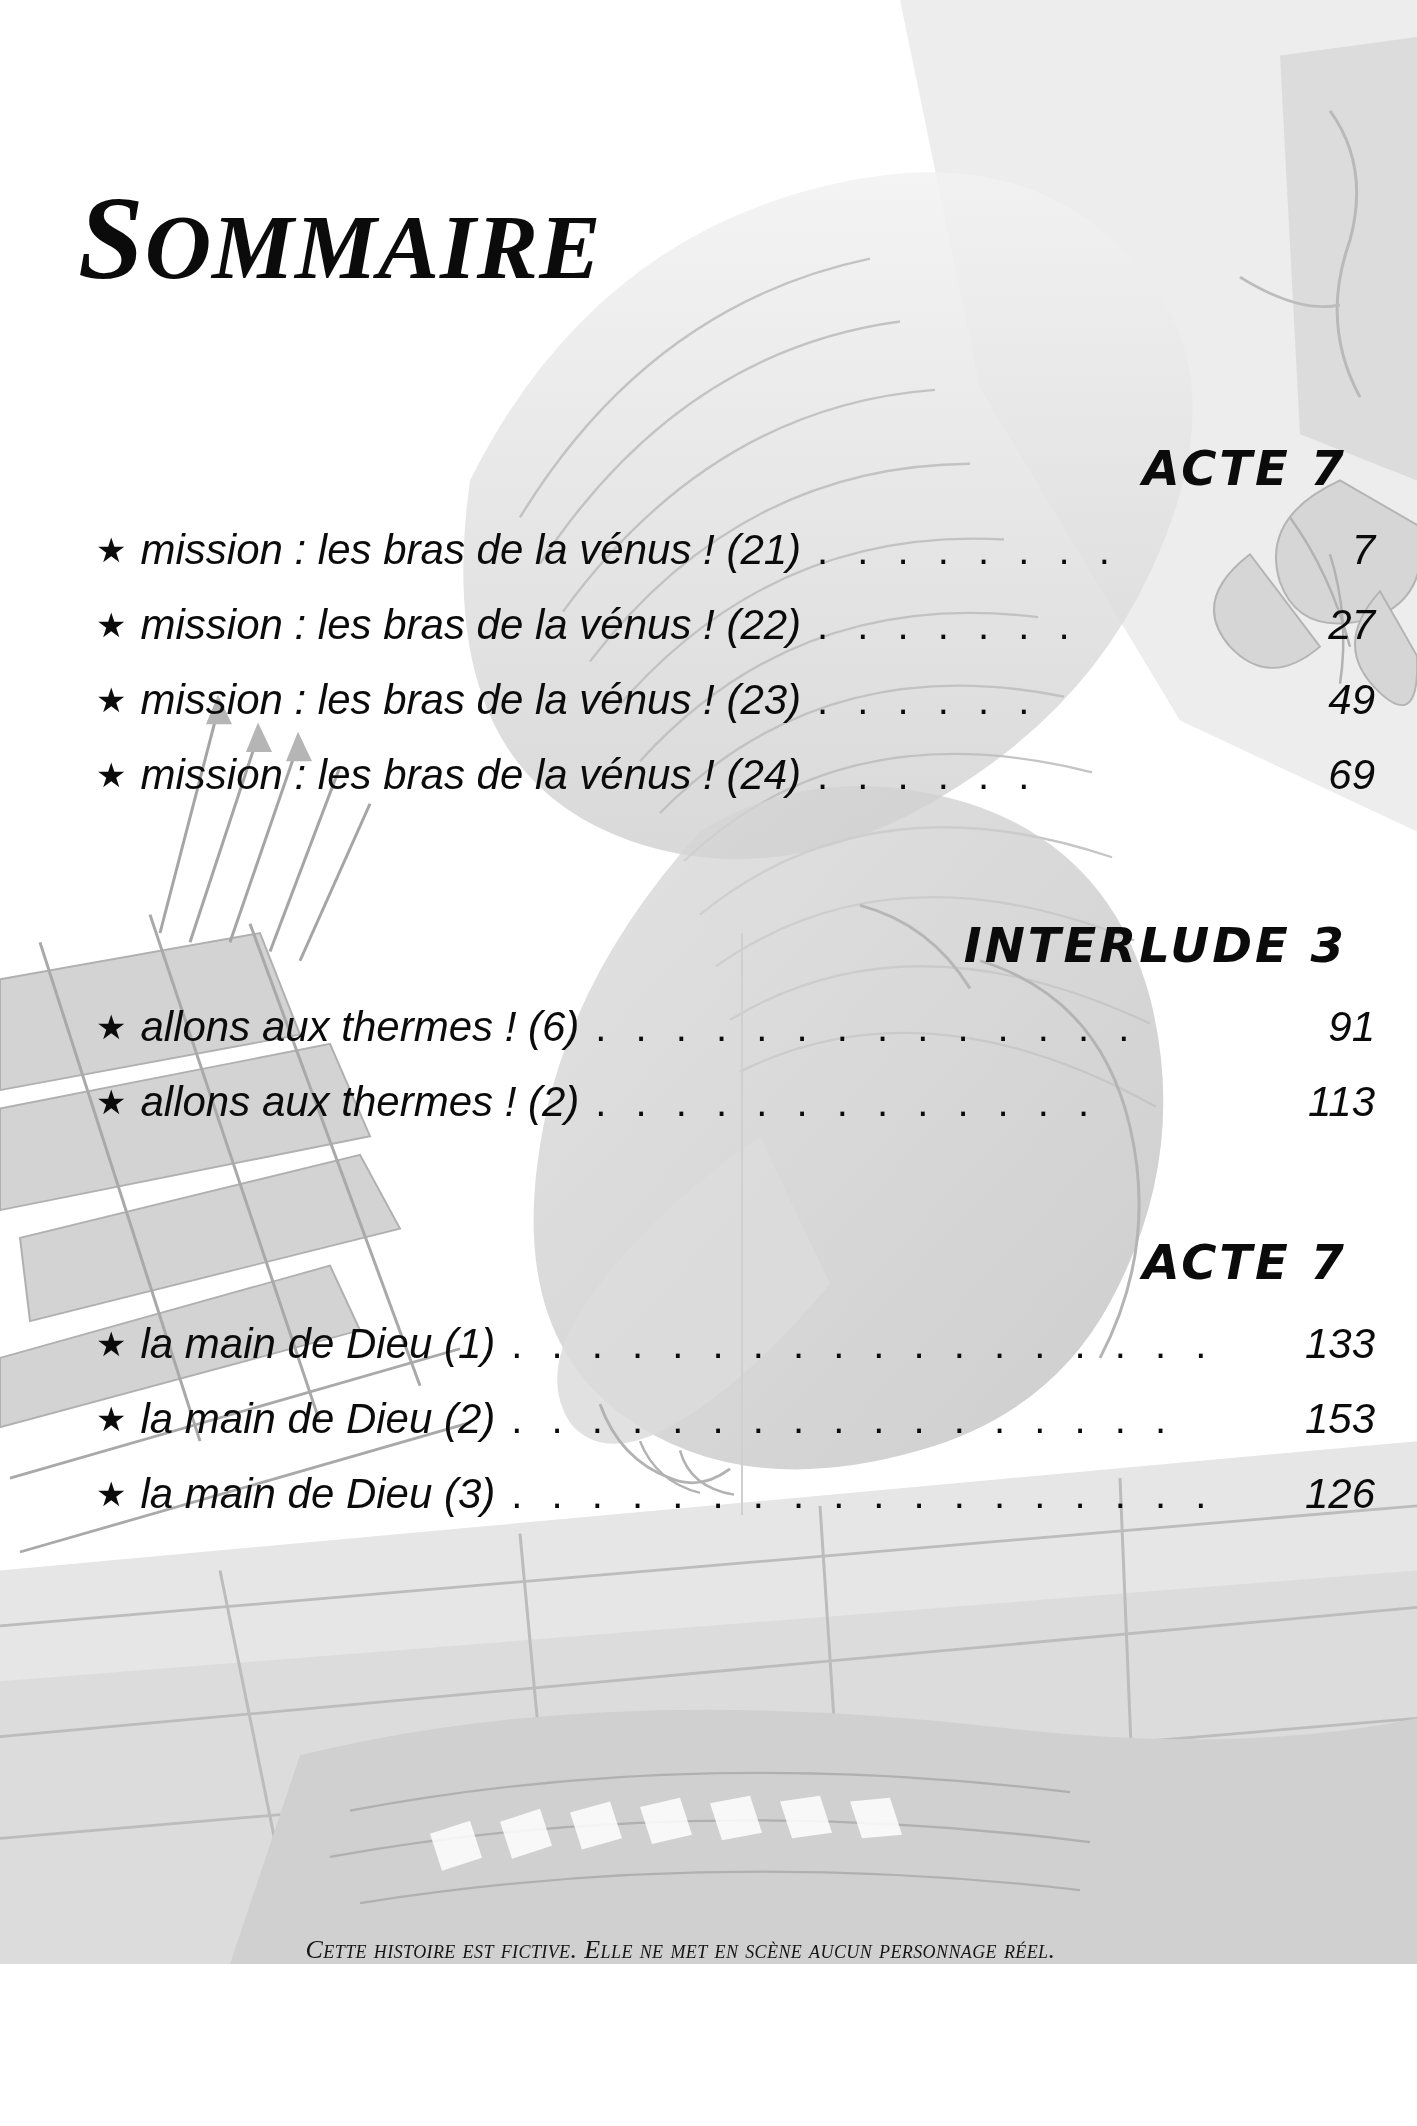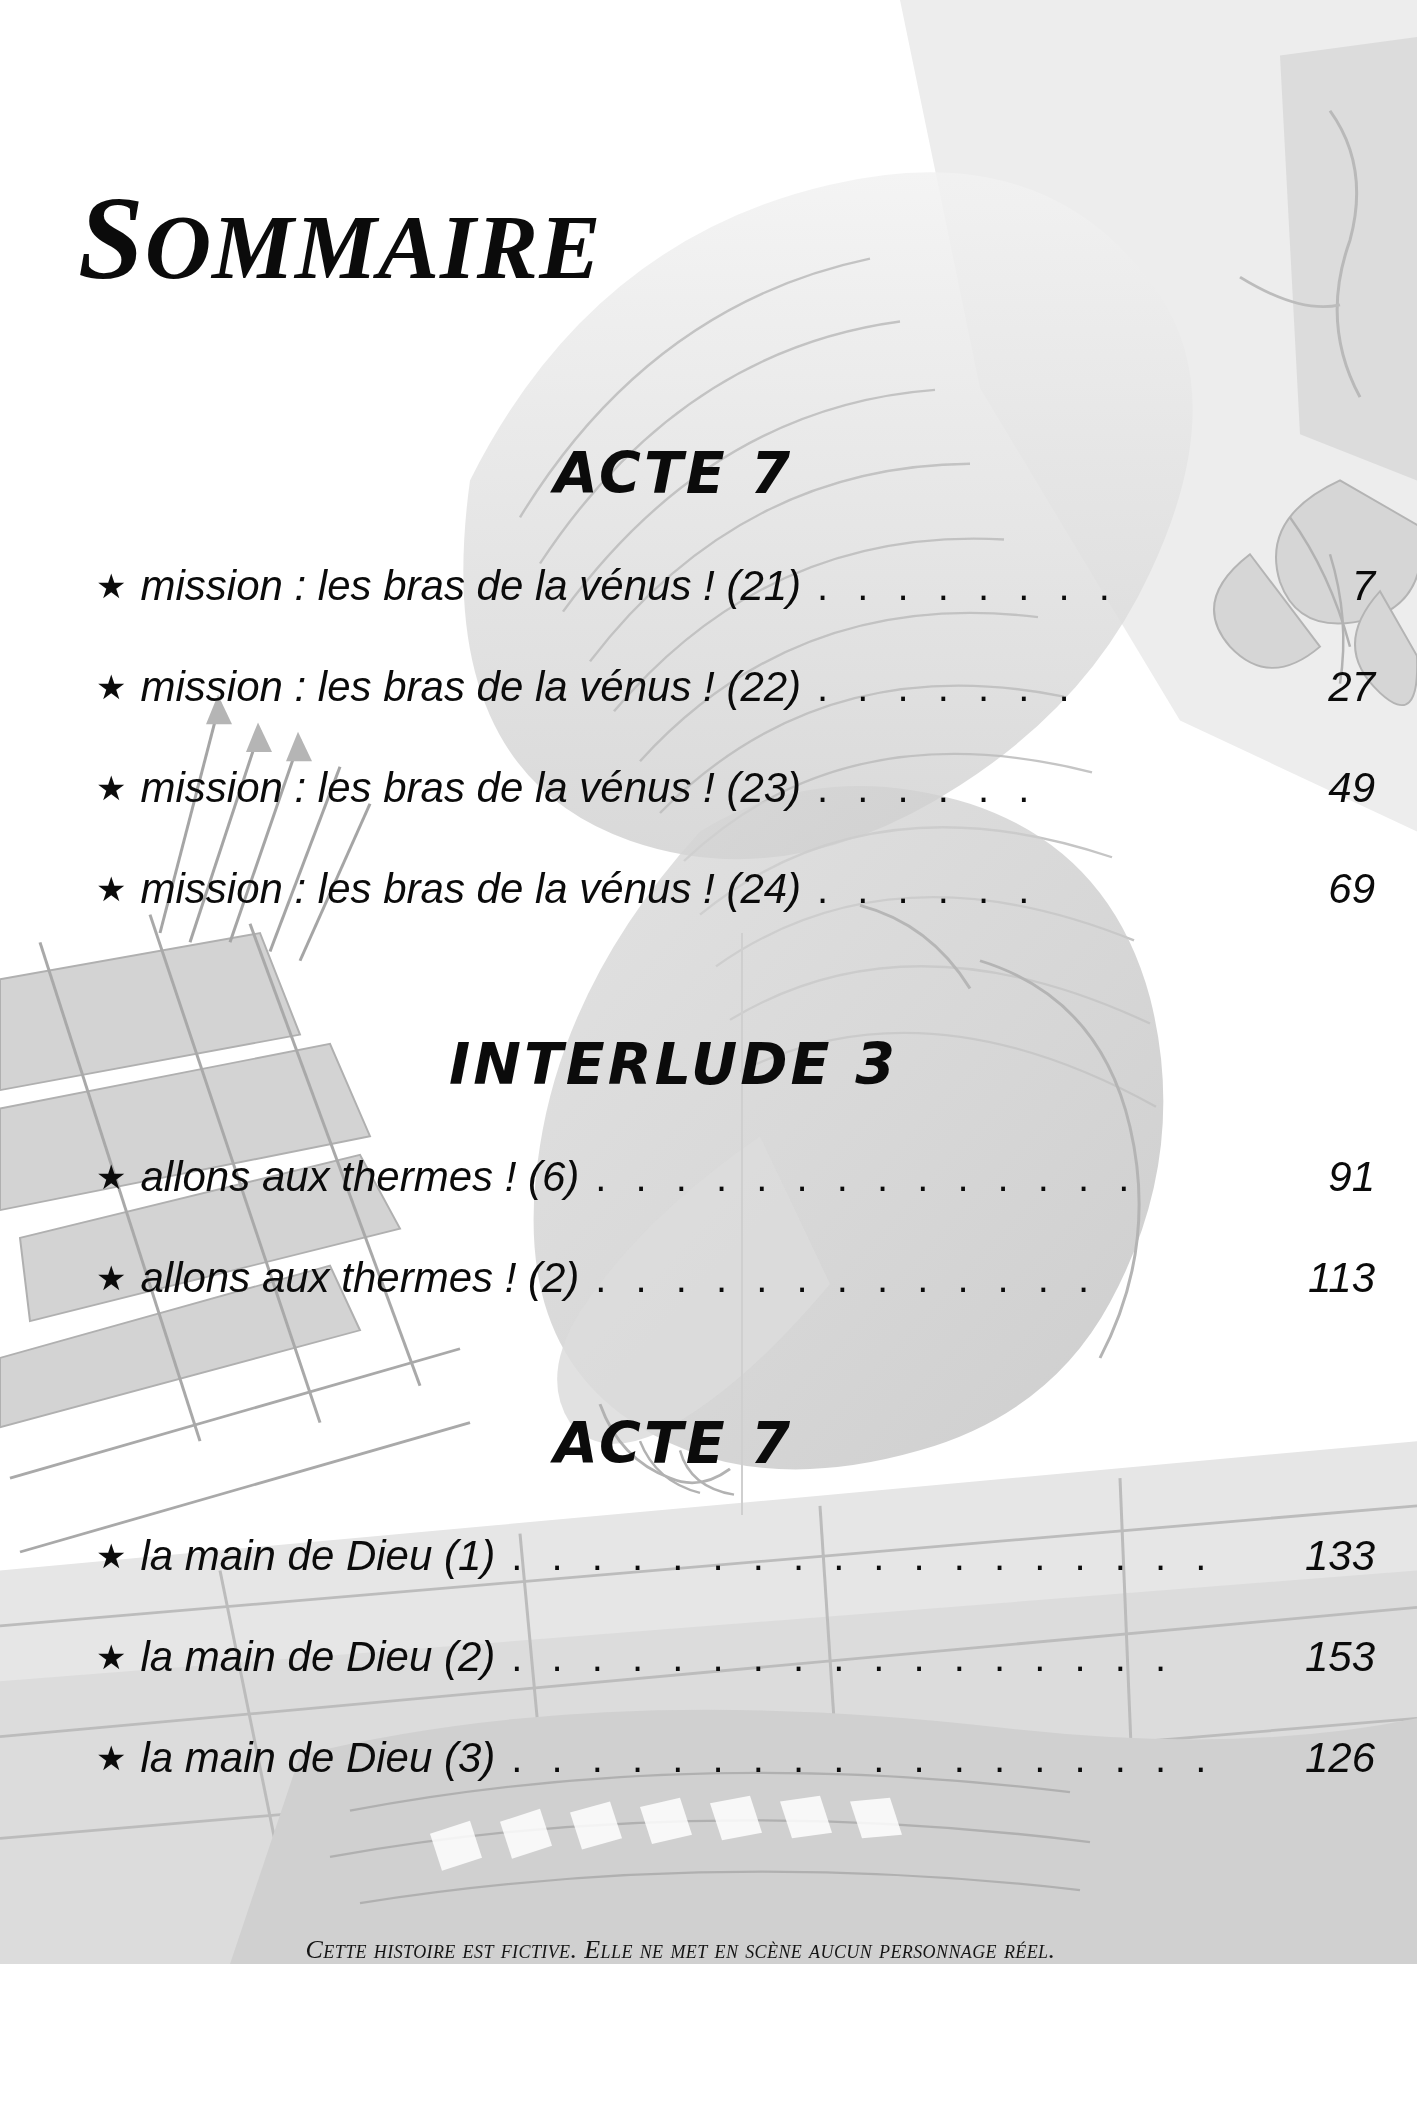--- a/index.html
+++ b/index.html
@@ -49,25 +49,25 @@
   .page-title .cap { font-size: 118px; }
 
   .toc {
     position: absolute;
     left: 0;
     top: 440px;
     width: 100%;
   }
 
   .section-head {
-    text-align: center;
+    text-align: right;
     font-family: "DejaVu Sans", sans-serif;
     font-weight: 700;
     font-style: italic;
-    font-size: 57px;
+    font-size: 48px;
     letter-spacing: 3px;
     color: #0b0b0b;
     margin: 0 0 30px 0;
     padding-right: 70px;
   }
   .section-head.sp2 { margin-top: 118px; }
   .section-head.sp3 { margin-top: 108px; }
 
   .entry {
     display: flex;
@@ -84,21 +84,20 @@
     flex: 0 0 auto;
     font-size: 34px;
     line-height: 1;
     margin-right: 14px;
     font-style: normal;
     color: #0b0b0b;
     transform: translateY(-2px);
   }
   .entry .label {
     flex: 0 0 auto;
-    margin-top: 26px;
   }
   .entry .leader {
     flex: 1 1 auto;
     overflow: hidden;
     white-space: nowrap;
     letter-spacing: 9px;
     font-style: normal;
     font-size: 40px;
     margin: 0 10px 0 16px;
     color: #0b0b0b;

